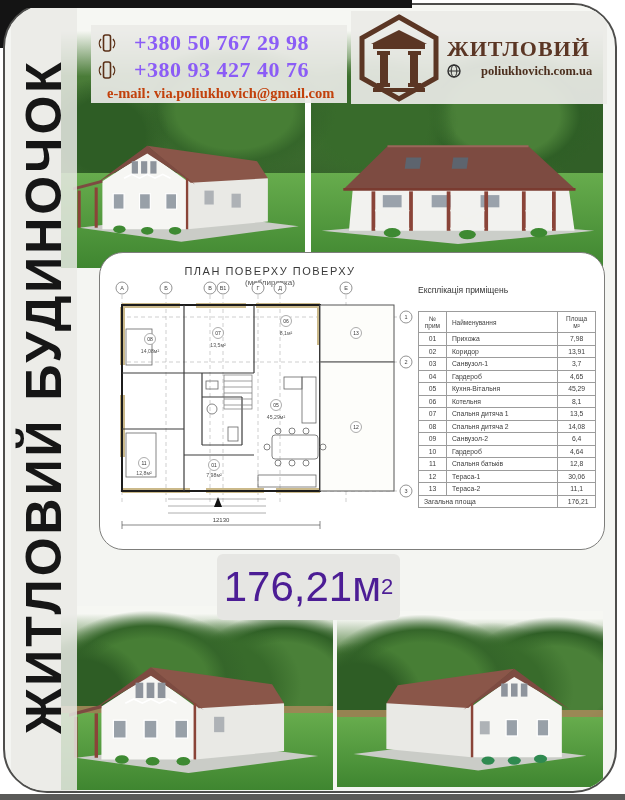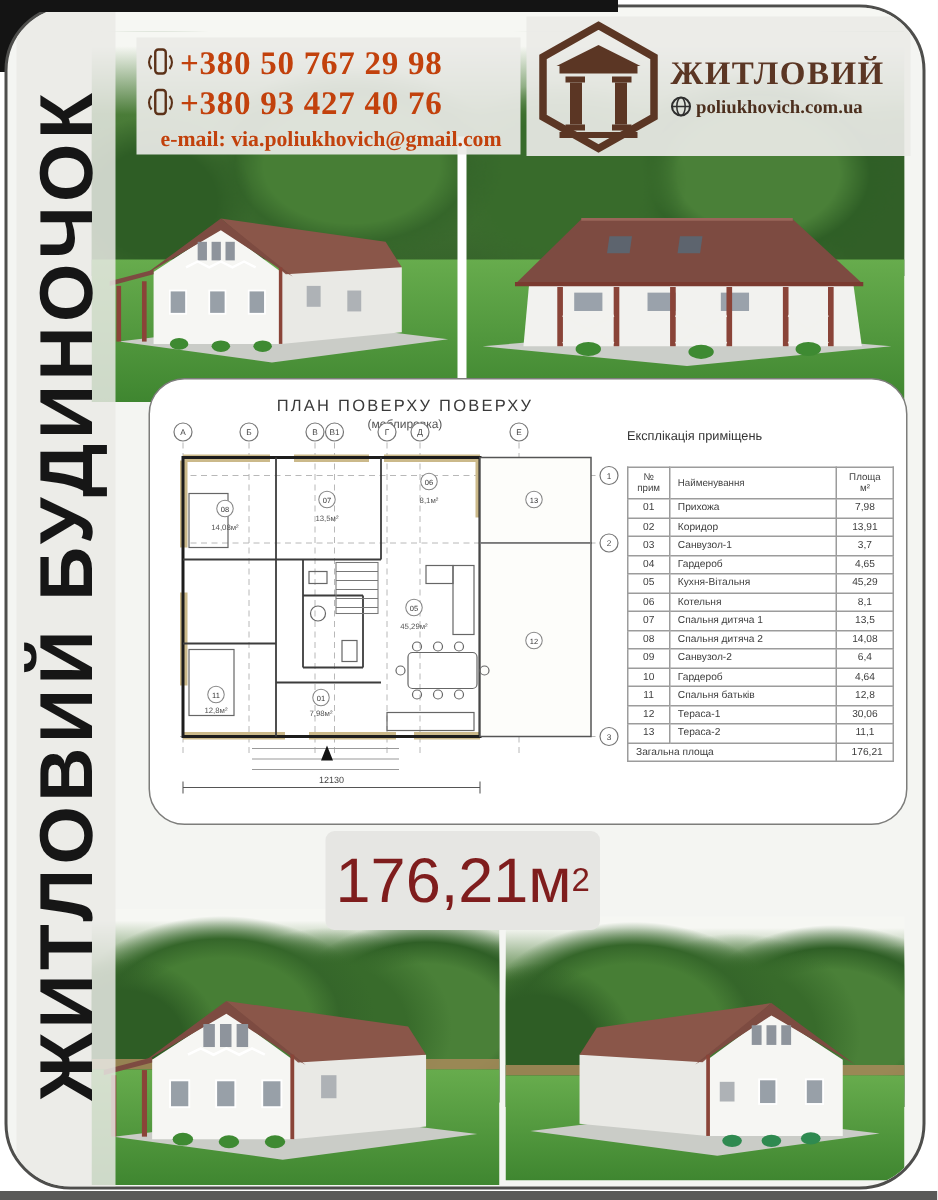--- a/index.html
+++ b/index.html
@@ -32,27 +32,27 @@
   .side-strip{position:absolute;left:6px;top:0;width:66px;height:100%;
               background:rgba(233,233,230,.84);z-index:6;}
   .side-title{position:absolute;left:6px;top:0;width:783px;height:66px;
               transform-origin:0 0;transform:rotate(-90deg) translateX(-783px);
               display:flex;align-items:center;justify-content:center;z-index:7;
               font:bold 50px "Liberation Sans",sans-serif;letter-spacing:3px;color:#161616;}
 
   
   .phone-box{position:absolute;left:86px;top:20px;width:256px;height:78px;background:rgba(234,234,231,.92);
              z-index:5;padding:4px 0 0 6px;box-sizing:border-box;}
-  .phone-line{display:flex;align-items:flex-start;gap:3px;height:27px;
-              font:bold 22px "Liberation Serif",serif;color:#c2410c;letter-spacing:.5px;}
+  .phone-line{display:flex;align-items:center;gap:17px;height:27px;
+              font:bold 22px "Liberation Serif",serif;color:#8b5cf6;letter-spacing:.5px;}
   .email-line{margin-top:2px;padding-left:10px;font:bold 14.5px "Liberation Serif",serif;color:#c2410c;}
   .logo-box{position:absolute;left:346px;top:6px;width:256px;height:93px;background:rgba(234,234,231,.92);
             z-index:5;display:flex;align-items:center;padding-left:8px;box-sizing:border-box;gap:8px;}
   .logo-text .l1,.logo-text .l2{font:bold 22px "Liberation Serif",serif;color:#5b3624;letter-spacing:1px;line-height:24px;}
-  .site-row{display:flex;align-items:center;gap:3px;margin-top:3px;}
+  .site-row{display:flex;align-items:center;gap:20px;margin-top:3px;}
   .site-row span{font:bold 12.5px "Liberation Serif",serif;color:#4c2f1e;}
 
   
   .plan-panel{position:absolute;left:94px;top:247px;width:506px;height:298px;background:#fff;
               border:1.5px solid #7d7d7b;border-radius:24px;z-index:4;box-sizing:border-box;}
   .plan-title{position:absolute;left:20px;top:12px;width:300px;text-align:center;
               font:11px "Liberation Sans",sans-serif;letter-spacing:1.5px;color:#3a3a3a;}
   .plan-subtitle{position:absolute;left:20px;top:25px;width:300px;text-align:center;
               font:8px "Liberation Sans",sans-serif;color:#555;}
   .plan-svg{position:absolute;left:6px;top:24px;}
@@ -67,21 +67,21 @@
   .xtable .c-name{width:112px;text-align:left;padding-left:5px;}
   .xtable .c-area{width:34px;text-align:center;}
   .xtable td:first-child{text-align:center;}
   .xtable td:last-child{text-align:center;}
   .xtable td:nth-child(2){padding-left:5px;}
   .xtable .total td{font-size:6.8px;}
 
   
   .area-badge{position:absolute;left:212px;top:549px;width:183px;height:66px;background:#e6e6e3;
               border-radius:6px;z-index:6;display:flex;align-items:center;justify-content:center;
-              font:42px "Liberation Sans",sans-serif;color:#7f1d1d;}
+              font:42px "Liberation Sans",sans-serif;color:#4c1d95;}
   .area-badge sup{font-size:22px;vertical-align:top;line-height:30px;}
 
   svg text{font-family:"Liberation Sans",sans-serif;}
 </style>
 </head>
 <body>
 
 <div class="canvas">
   <div class="corner-black"></div>
 

